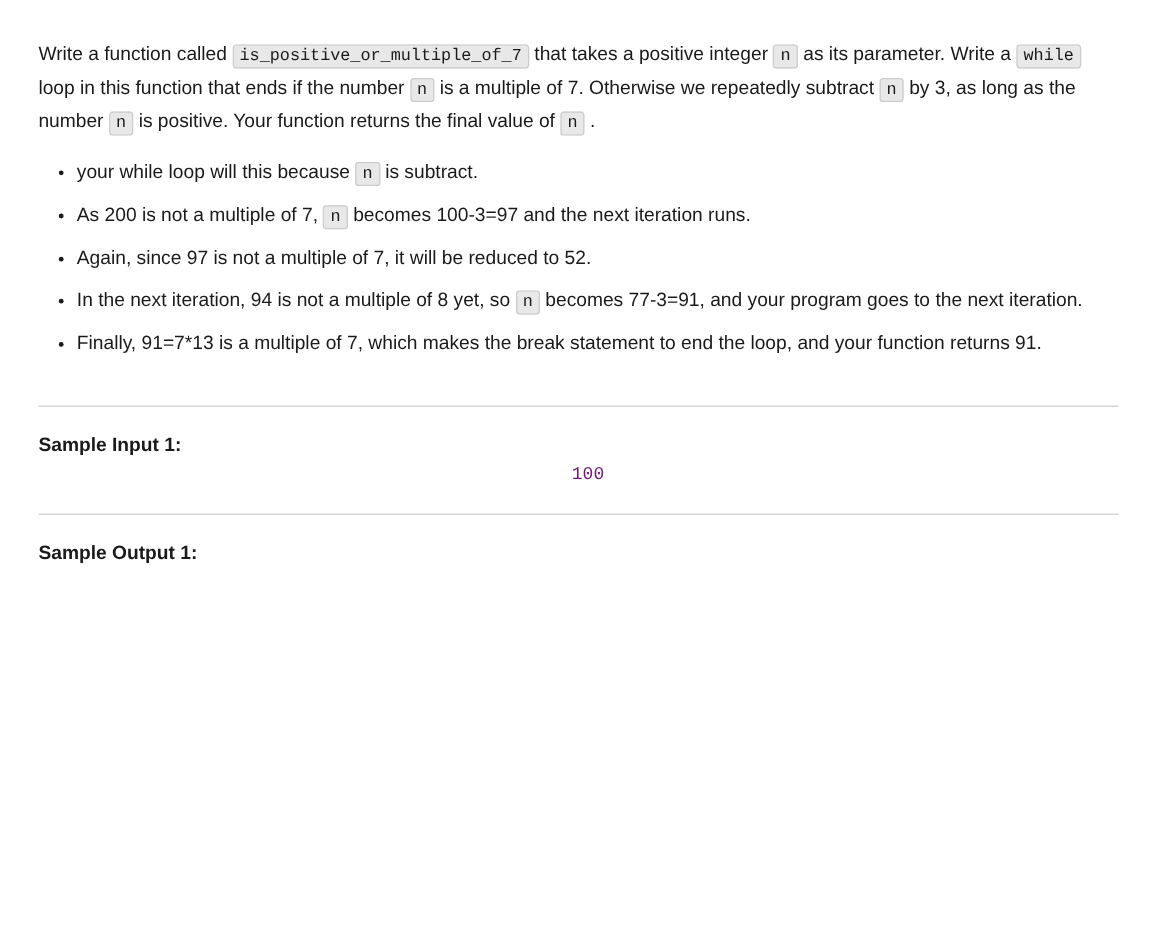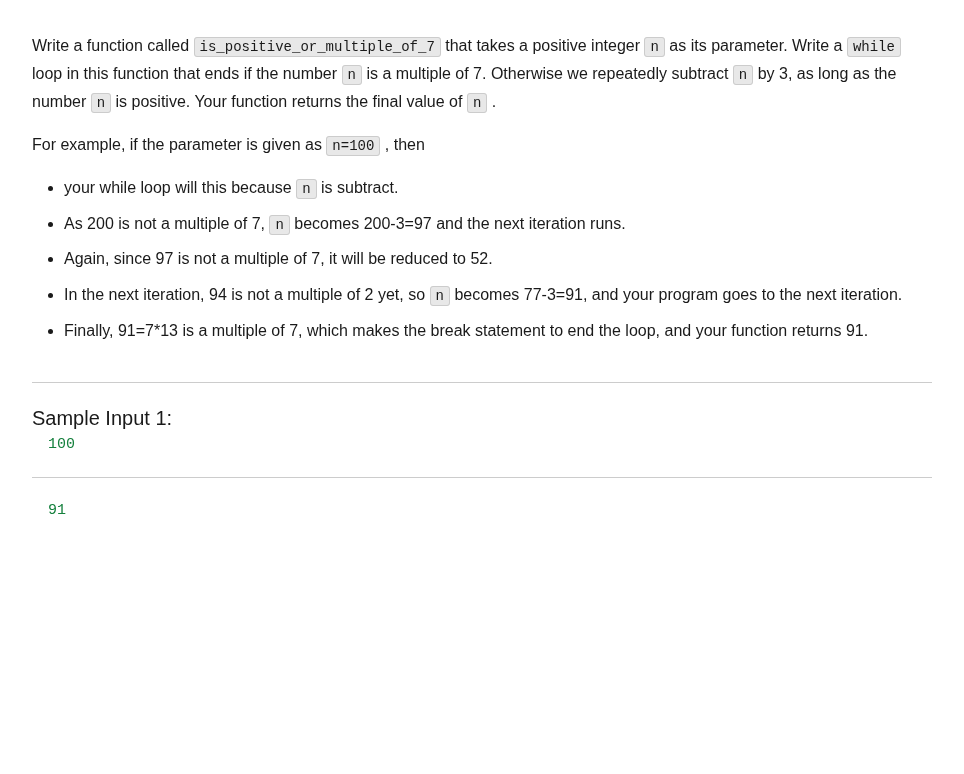--- a/index.html
+++ b/index.html
@@ -50,71 +50,69 @@
       border: none;
       border-top: 1px solid #cccccc;
       margin: 24px 0;
     }
 
     .sample-section {
       margin-bottom: 8px;
     }
 
     .sample-label {
-      font-weight: normal;
-      font-size: 20px;
+      font-weight: bold;
+      font-size: 16px;
       margin-bottom: 6px;
       margin-top: 24px;
     }
 
     .sample-value {
       font-family: 'Courier New', Courier, monospace;
       font-size: 15px;
-      color: #15803d;
+      color: #701a75;
       margin-left: 16px;
       margin-bottom: 16px;
+      text-align: center;
     }
   </style>
 </head>
 <body>
 
 <div class="description-block">
 
   <p>
     <span>Write a function called </span><code class="inline">is_positive_or_multiple_of_7</code><span> that takes a positive integer </span><code class="inline">n</code><span> as its parameter. Write a </span><code class="inline">while</code><span> loop in this function that ends if the number </span><code class="inline">n</code><span> is a multiple of 7. Otherwise we repeatedly subtract </span><code class="inline">n</code><span> by 3, as long as the number </span><code class="inline">n</code><span> is positive. Your function returns the final value of </span><code class="inline">n</code><span> .</span>
   </p>
 
-  <p>
-    <span>For example, if the parameter is given as </span><code class="inline">n=100</code><span> , then</span>
-  </p>
 
   <ul class="example-list">
     <li>
       <span>your while loop will this because </span><code class="inline">n</code><span> is subtract.</span>
     </li>
     <li>
-      <span>As 200 is not a multiple of 7, </span><code class="inline">n</code><span> becomes 200-3=97 and the next iteration runs.</span>
+      <span>As 200 is not a multiple of 7, </span><code class="inline">n</code><span> becomes 100-3=97 and the next iteration runs.</span>
     </li>
     <li>
       <span>Again, since 97 is not a multiple of 7, it will be reduced to 52.</span>
     </li>
     <li>
-      <span>In the next iteration, 94 is not a multiple of 2 yet, so </span><code class="inline">n</code><span> becomes 77-3=91, and your program goes to the next iteration.</span>
+      <span>In the next iteration, 94 is not a multiple of 8 yet, so </span><code class="inline">n</code><span> becomes 77-3=91, and your program goes to the next iteration.</span>
     </li>
     <li>
       <span>Finally, 91=7*13 is a multiple of 7, which makes the break statement to end the loop, and your function returns 91.</span>
     </li>
   </ul>
 
 </div>
 
 <hr class="divider">
 
 <div class="sample-section">
   <div class="sample-label">Sample Input 1:</div>
   <div class="sample-value">100</div>
 </div>
 
 <hr class="divider">
 
 <div class="sample-section">
-  <div class="sample-value">91</div>
+  <div class="sample-label">Sample Output 1:</div>
 </div>
 
 </body></html>

